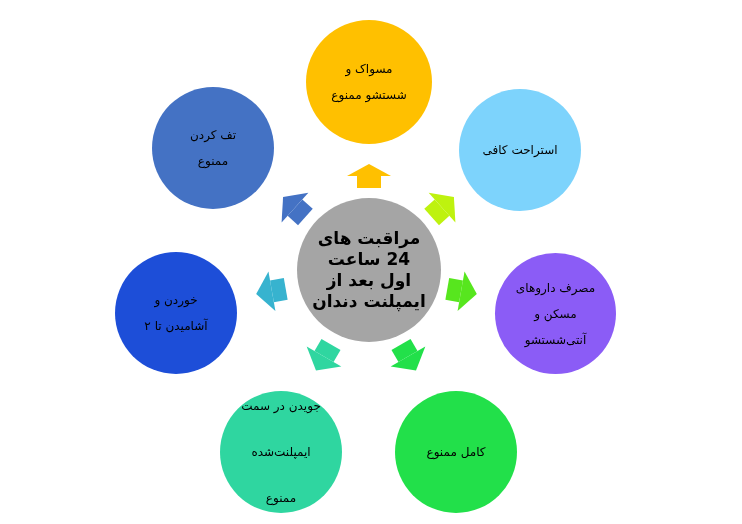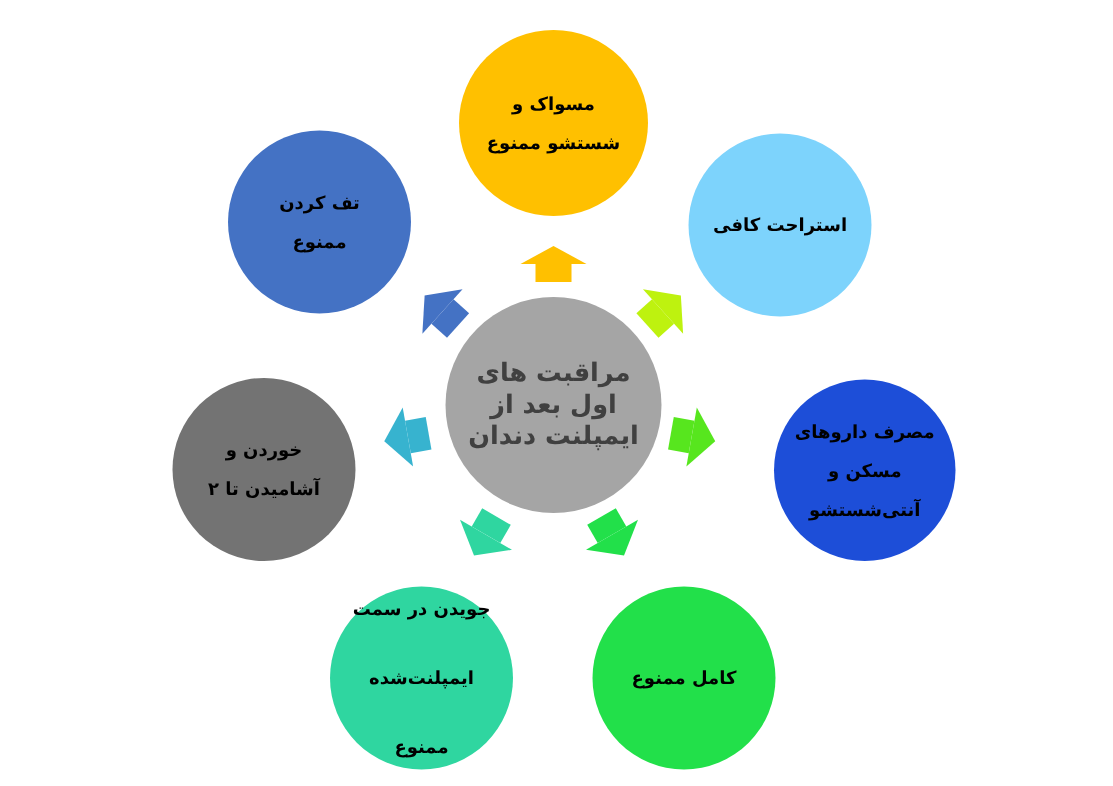--- a/index.html
+++ b/index.html
@@ -1,22 +1,22 @@
 <!DOCTYPE html>
 <html><head>
 <meta charset="utf-8">
 <style>
   html, body { margin:0; padding:0; background:#ffffff; }
   body { width:742px; height:524px; position:relative; overflow:hidden;
          font-family:"DejaVu Sans", sans-serif; }
   .diagram { position:absolute; left:0; top:0; width:742px; height:524px; }
   .circle { position:absolute; border-radius:50%; display:flex; flex-direction:column;
             align-items:center; justify-content:center; text-align:center; direction:rtl; }
-  .circle .line { display:block; color:#000; font-size:12px; font-weight:bold; line-height:26px; }
-  .center .line { color:#404040; font-size:17px; line-height:21px; font-weight:bold; }
+  .circle .line { display:block; color:#000; font-size:12px; font-weight:normal; line-height:26px; }
+  .center .line { color:#000000; font-size:17px; line-height:21px; font-weight:bold; }
   svg.arrows { position:absolute; left:0; top:0; }
 </style>
 </head>
 <body>
 
 <div class="diagram">
 
   <svg class="arrows" width="742" height="524">
 
     <g transform="translate(369,172) rotate(0)">
@@ -50,50 +50,51 @@
     </g>
 
     <g transform="translate(292,205) rotate(-48)">
       <polygon points="-20,4 20,4 0,-12" fill="#4472c4"></polygon>
       <rect x="-11" y="4" width="22" height="14" fill="#4472c4"></rect>
     </g>
   </svg>
 
   <div class="circle center" style="left:297px; top:198px; width:144px; height:144px; background:#a5a5a5;">
     <span class="line">مراقبت های</span>
+    <span class="line">24 ساعت</span>
     <span class="line">اول بعد از</span>
     <span class="line">ایمپلنت دندان</span>
   </div>
 
   <div class="circle" style="left:306px; top:20px; width:126px; height:124px; background:#ffc000;">
     <span class="line">مسواک و</span>
     <span class="line">شستشو ممنوع</span>
   </div>
 
   <div class="circle" style="left:459px; top:89px; width:122px; height:122px; background:#7dd3fc;">
     <span class="line">استراحت کافی</span>
   </div>
 
-  <div class="circle" style="left:516px; top:253px; width:121px; height:121px; background:#1d4ed8;">
+  <div class="circle" style="left:495px; top:253px; width:121px; height:121px; background:#8b5cf6;">
     <span class="line">مصرف داروهای</span>
     <span class="line">مسکن و</span>
     <span class="line">آنتی‌شستشو</span>
   </div>
 
   <div class="circle" style="left:395px; top:391px; width:122px; height:122px; background:#22e04a;">
     <span class="line">کامل ممنوع</span>
   </div>
 
   <div class="circle" style="left:220px; top:391px; width:122px; height:122px; background:#2fd6a0;gap:20px;">
     <span class="line">جویدن در سمت</span>
     <span class="line">ایمپلنت‌شده</span>
     <span class="line">ممنوع</span>
   </div>
 
-  <div class="circle" style="left:115px; top:252px; width:122px; height:122px; background:#737373;">
+  <div class="circle" style="left:115px; top:252px; width:122px; height:122px; background:#1d4ed8;">
     <span class="line">خوردن و</span>
     <span class="line">آشامیدن تا ۲</span>
   </div>
 
   <div class="circle" style="left:152px; top:87px; width:122px; height:122px; background:#4472c4;text-align:right;">
     <span class="line">تف کردن</span>
     <span class="line">ممنوع</span>
   </div>
 
 </div>

